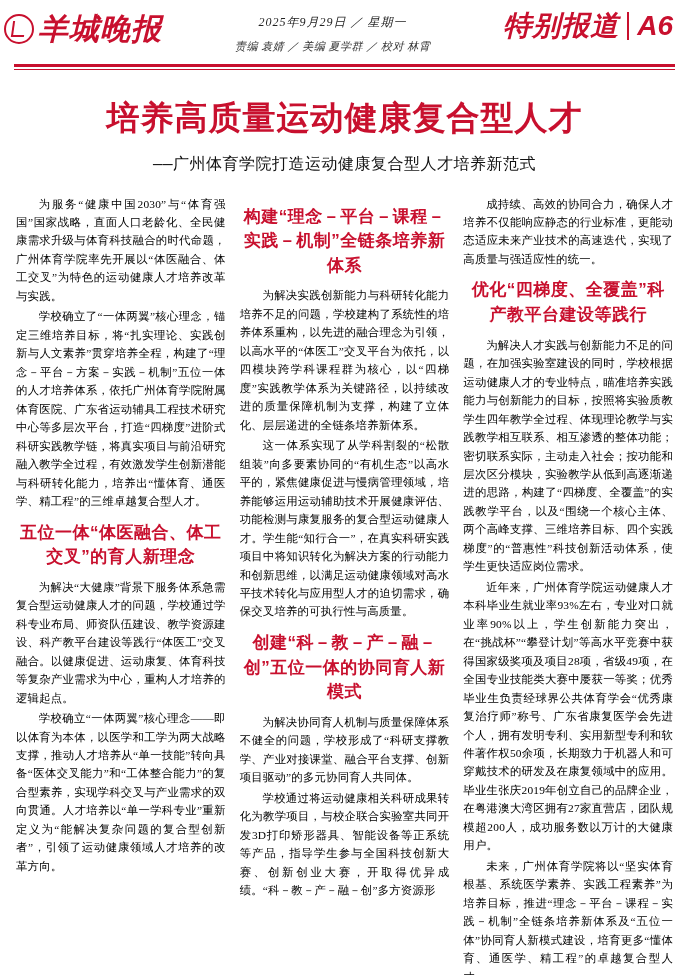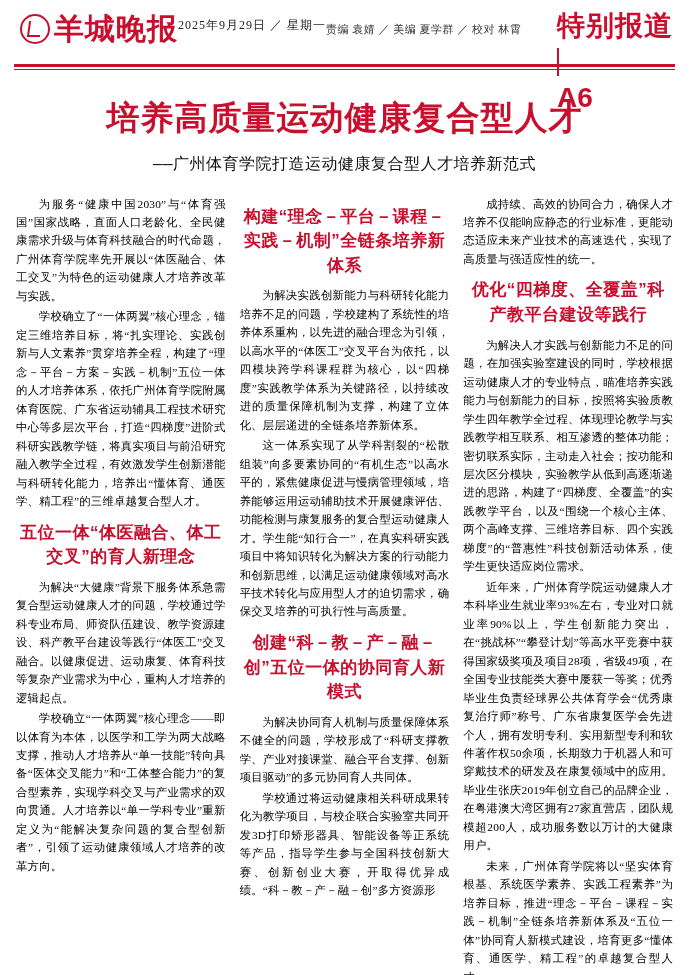--- a/index.html
+++ b/index.html
@@ -13,24 +13,25 @@
     font-family: "Liberation Serif", "DejaVu Serif", serif;
     color: #111;
     position: relative;
     overflow: hidden;
   }
 
   
   .masthead {
     position: relative;
     height: 62px;
-    padding: 10px 16px 0 20px;
+    padding: 10px 16px 0 4px;
     display: flex;
     align-items: flex-start;
     box-sizing: border-box;
+    font-style: italic;
   }
   .logo-wrap {
     display: flex;
     align-items: center;
     gap: 4px;
     padding-top: 4px;
   }
   .logo-circle {
     width: 26px;
     height: 26px;
@@ -56,43 +57,44 @@
     font-weight: bold;
     color: #c8102e;
     letter-spacing: 1px;
     line-height: 1;
     white-space: nowrap;
   }
 
   .mast-center {
     flex: 1;
     display: flex;
+    flex-direction: column;
     align-items: center;
     justify-content: flex-start;
     padding-top: 4px;
   }
   .mast-date {
     font-size: 12px;
     color: #222;
     letter-spacing: 1px;
     white-space: nowrap;
   }
   .mast-credit {
     font-size: 11px;
     color: #333;
     margin-top: 8px;
     letter-spacing: 0.5px;
     white-space: nowrap;
   }
 
   .mast-right {
     display: flex;
+    align-items: center;
     gap: 8px;
     padding-top: 2px;
-    flex-direction: column;
   }
   .section-title {
     font-size: 28px;
     font-weight: bold;
     color: #c8102e;
     letter-spacing: 1px;
     line-height: 1;
     white-space: nowrap;
     font-family: "Liberation Sans", sans-serif;
   }

